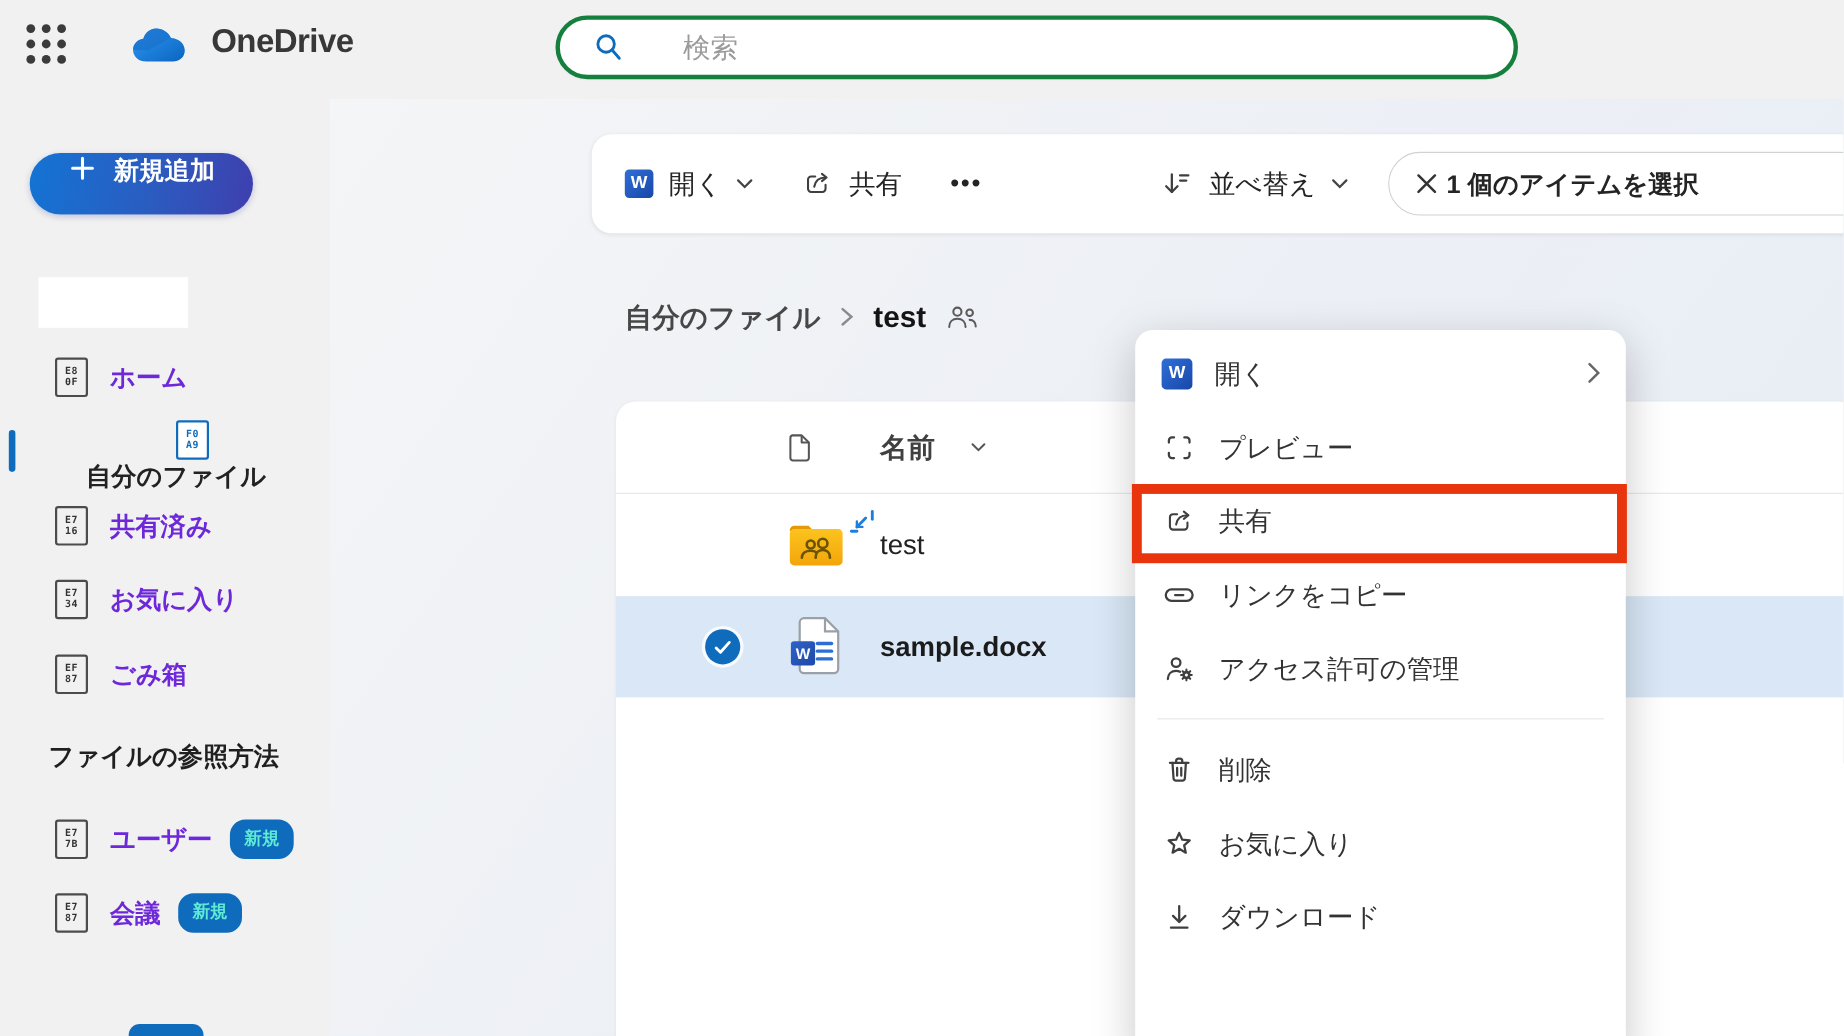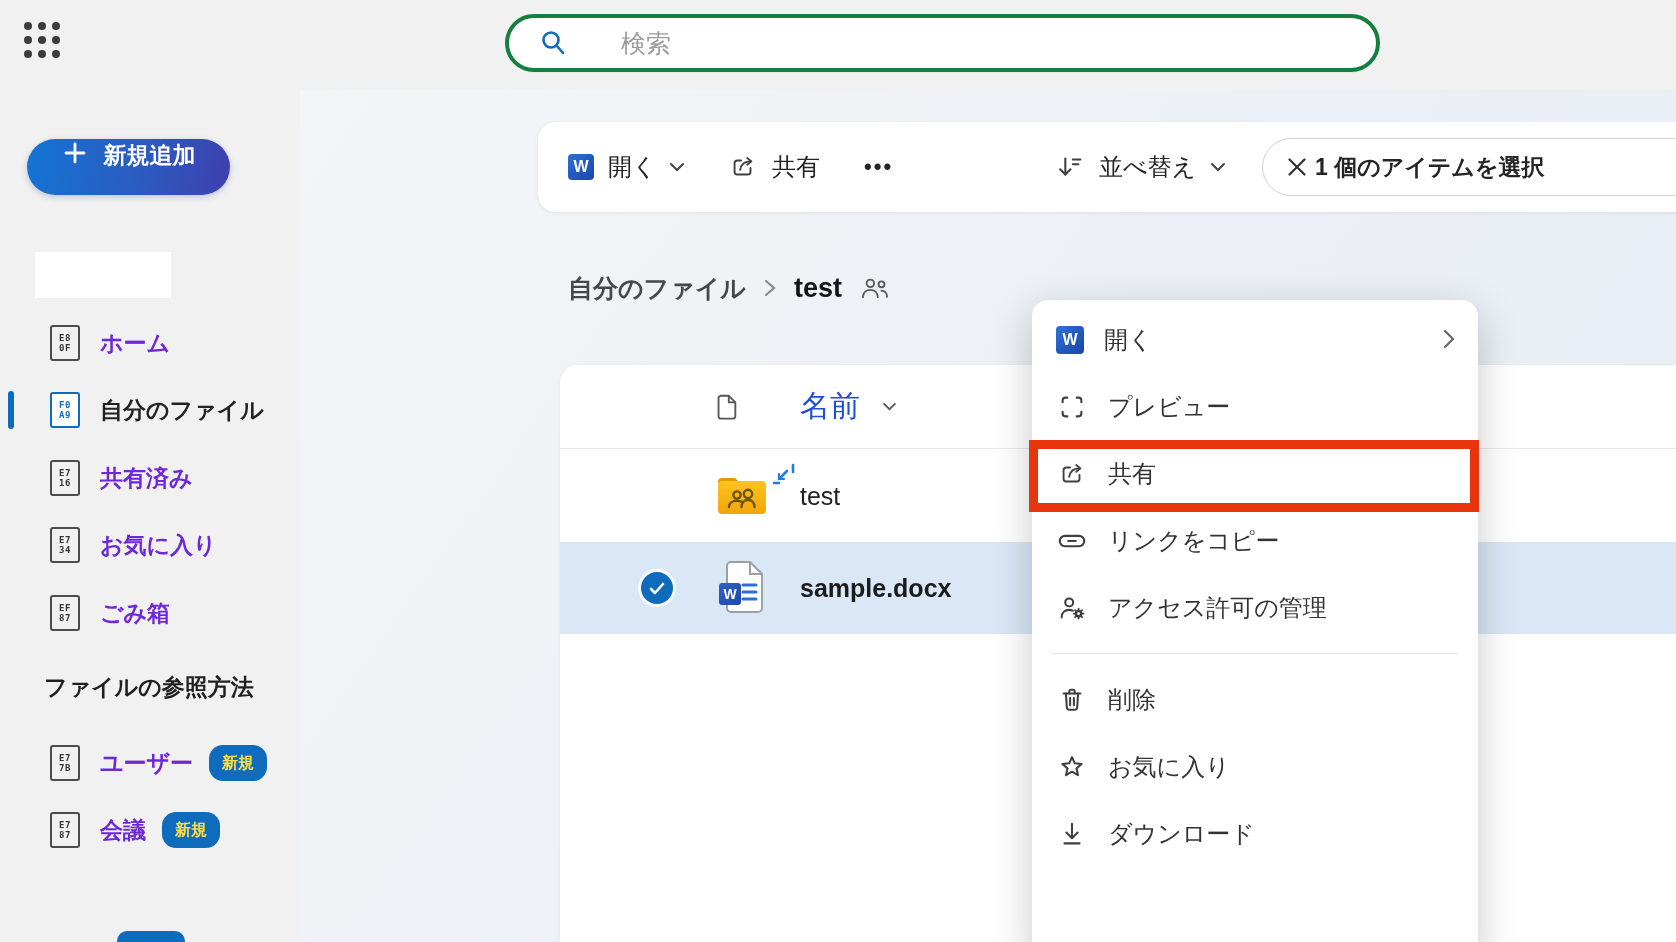--- a/index.html
+++ b/index.html
@@ -29,21 +29,21 @@
   .side-item{position:absolute;left:0;width:300px;height:56px;display:flex;align-items:center;cursor:pointer;}
   .glyphbox{margin-left:50px;width:26px;height:32px;border:2px solid #4c4c4c;border-radius:3px;
             display:flex;flex-direction:column;align-items:center;justify-content:center;
             font-family:"DejaVu Sans Mono",monospace;font-size:9px;font-weight:bold;line-height:10px;
             color:#333;letter-spacing:.5px;background:transparent;flex:0 0 auto;}
   .glyphbox.sel{border-color:#0f6cbd;color:#0f6cbd;background:#fff;}
   .side-label{margin-left:20px;font-size:23px;font-weight:600;color:#6d28d9;}
   .side-item.selected .side-label{font-weight:700;color:#222;}
   .sel-bar{position:absolute;left:8px;top:301px;width:6px;height:38px;border-radius:3px;background:#0f6cbd;}
   .section-header{position:absolute;left:44px;top:582px;font-size:23px;font-weight:700;color:#1f1f1f;}
-  .badge{margin-left:16px;background:#0f6cbd;color:#fde047;font-size:16px;font-weight:700;
+  .badge{margin-left:16px;background:#0f6cbd;color:#5eead4;font-size:16px;font-weight:700;
          padding:9px 13px;border-radius:14px;line-height:18px;}
   .partial-badge{position:absolute;left:117px;top:841px;width:68px;height:11px;
                  border-radius:10px 10px 0 0;background:#0f6cbd;}
 
   
   .main{position:absolute;left:300px;top:90px;width:1376px;height:852px;
         background:linear-gradient(125deg,#f4f5f7 0%,#edf0f5 45%,#e7edf6 100%);}
 
   .toolbar-card{position:absolute;left:538px;top:122px;width:1160px;height:90px;background:#fff;
                 border-radius:18px;box-shadow:0 1px 4px rgba(0,0,0,.07);}
@@ -55,21 +55,21 @@
   .sel-pill .txt{margin-left:8px;font-size:23px;color:#242424;font-weight:bold;}
 
   .breadcrumb{position:absolute;left:568px;top:265px;height:46px;display:flex;align-items:center;gap:18px;}
   .bc-parent{font-size:25px;font-weight:600;color:#474747;cursor:pointer;}
   .bc-current{font-size:27px;font-weight:800;color:#141414;}
 
   .file-card{position:absolute;left:560px;top:365px;width:1130px;height:600px;background:#fff;
              border-radius:18px;box-shadow:0 1px 4px rgba(0,0,0,.06);}
   .fl-header{position:absolute;left:0;top:0;width:100%;height:84px;border-bottom:1px solid #e7e7e7;
              display:flex;align-items:center;box-sizing:border-box;}
-  .fl-header .hname{margin-left:56px;font-size:30px;font-weight:400;color:#1d4ed8;}
+  .fl-header .hname{margin-left:56px;font-size:25px;font-weight:700;color:#404040;}
   .fl-row{position:absolute;left:0;width:100%;height:92px;display:flex;align-items:center;cursor:pointer;}
   .fl-row.selected{background:#d9e7f6;}
   .row-icon-slot{position:absolute;left:150px;width:64px;display:flex;justify-content:center;}
   .row-name{position:absolute;left:240px;font-size:25px;color:#222;font-weight:500;}
   .fl-row.selected .row-name{font-weight:700;color:#1b1b1b;}
   .check-circle{position:absolute;left:81px;width:32px;height:32px;border-radius:50%;background:#0f6cbd;
                 display:flex;align-items:center;justify-content:center;box-shadow:0 0 0 3px rgba(255,255,255,.8);}
   .click-marks{position:absolute;left:212px;top:12px;}
 
   
@@ -98,20 +98,35 @@
     <span></span>
         <span></span>
         <span></span>
         <span></span>
         <span></span>
         <span></span>
         <span></span>
         <span></span>
         <span></span>
   </div>
+  <div class="brand">
+    <span>
+      <svg width="58" height="40" viewBox="0 0 58 40">
+        <defs>
+              <linearGradient id="cl" x1="0" y1="0" x2="1" y2="1">
+          <stop offset="0" stop-color="#2f9af3"></stop>
+                <stop offset="1" stop-color="#0a64c0"></stop>
+        </linearGradient>
+            </defs>
+        <path fill="url(#cl)" d="M24 8c6 0 11 3.5 13.4 8.6C44.5 17 50 21.5 50 28c0 6-5 10-11 10H15C8 38 3 33.5 3 27.5 3 22 7 18 12.3 17.3 14 11.8 18.5 8 24 8z"></path>
+        <path fill="#1b74cf" opacity=".85" d="M24 8c6 0 11 3.5 13.4 8.6l-20 11L3 27.5C3 22 7 18 12.3 17.3 14 11.8 18.5 8 24 8z"></path>
+      </svg>
+    </span>
+    <span class="brand-title">OneDrive</span>
+  </div>
   <div class="search">
     <span>
       <svg width="28" height="28" viewBox="0 0 28 28" fill="none" stroke="#0f6cbd" stroke-width="2.6" stroke-linecap="round">
         <circle cx="12" cy="11" r="7.5"></circle>
             <path d="M17.5 16.5 L24 24"></path>
       </svg>
     </span>
     <span class="ph">検索</span>
   </div>
 </div>
@@ -132,21 +147,21 @@
   <div class="sel-bar"></div>
 
   <div class="side-item" style="top:225px;">
     <span class="glyphbox">
       <span>E8</span>
           <span>0F</span>
     </span>
     <span class="side-label">ホーム</span>
   </div>
 
-  <div class="side-item selected" style="top:292px;">
+  <div class="side-item selected" style="top:292px;flex-direction:column;">
     <span class="glyphbox sel">
       <span>F0</span>
           <span>A9</span>
     </span>
     <span class="side-label">自分のファイル</span>
   </div>
 
   <div class="side-item" style="top:360px;">
     <span class="glyphbox">
       <span>E7</span>

